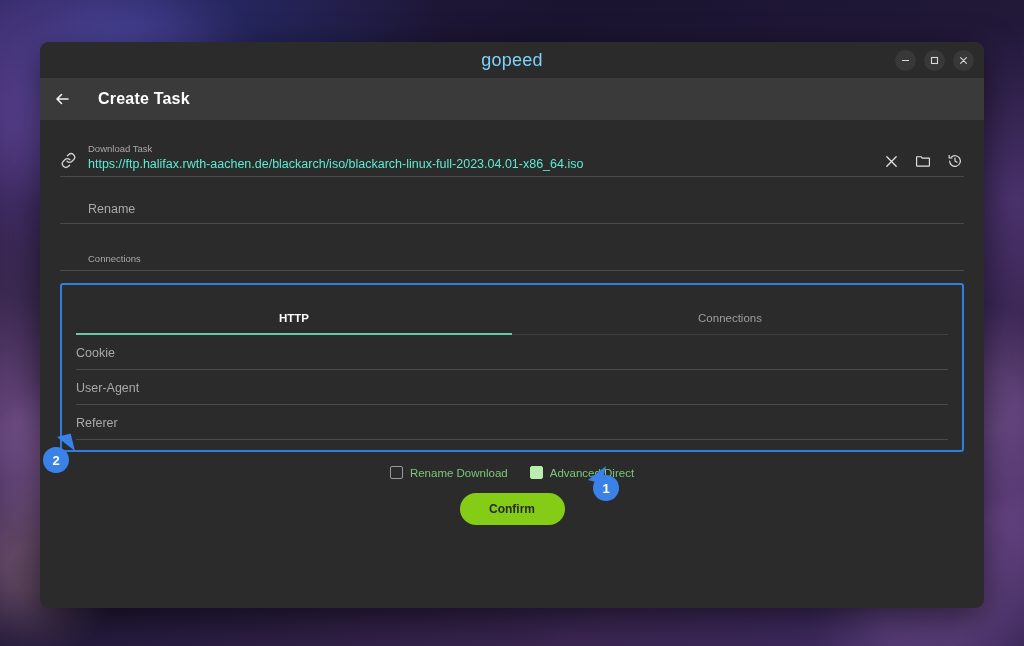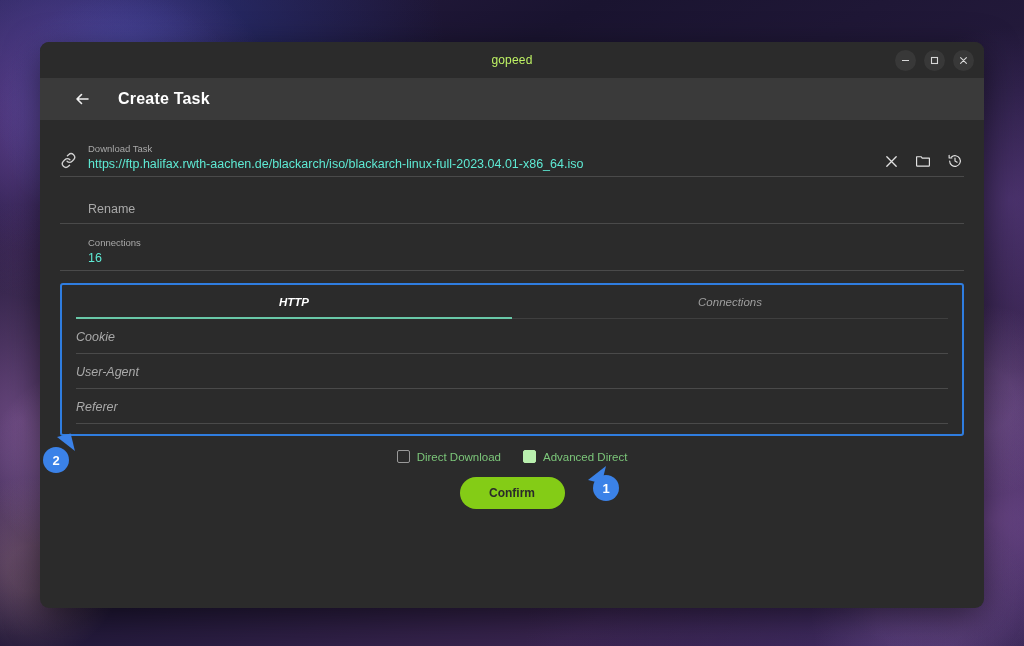--- a/index.html
+++ b/index.html
@@ -55,22 +55,22 @@
   
   #titlebar {
     position: relative;
     height: 36px;
     background: #2b2b2b;
     display: flex;
     align-items: center;
     justify-content: center;
   }
   #titlebar .title {
-    font-size: 12px;
-    color: #bef264;
+    font-size: 18px;
+    color: #7dd3fc;
     letter-spacing: .2px;
   }
   .wincontrols {
     position: absolute;
     right: 10px;
     top: 8px;
     display: flex;
     gap: 8px;
   }
   .wbtn {
@@ -86,21 +86,21 @@
     line-height: 1;
   }
   .wbtn svg { display:block; }
 
   
   #header {
     height: 42px;
     background: #3a3a3a;
     display: flex;
     align-items: center;
-    padding-left: 32px;
+    padding-left: 12px;
     gap: 24px;
   }
   #header .back {
     color: #f0f0f0;
     display: flex;
     align-items: center;
     width: 22px;
     height: 22px;
   }
   #header .page-title {
@@ -167,23 +167,22 @@
   #row-link { margin-top: 4px; }
   #row-rename { margin-top: 4px; }
   #row-conn { margin-top: 4px; }
   #row-dir { margin-top: 4px; }
 
   
   #advanced-panel {
     margin-top: 12px;
     border: 2px solid #2f7de0;
     border-radius: 3px;
-    padding: 0 14px 10px 14px;
-    position: relative;
-    font-style: italic;
+    padding: 16px 14px 10px 14px;
+    position: relative;
   }
   .tabs {
     display: flex;
     height: 34px;
     align-items: center;
   }
   .tab {
     flex: 1;
     text-align: center;
     font-size: 11.5px;
@@ -367,21 +366,20 @@
         <div class="leadicon"></div>
         <div class="field-col">
           <div class="fplaceholder">Rename</div>
         </div>
       </div>
 
       <div class="field-row" id="row-conn">
         <div class="leadicon"></div>
         <div class="field-col">
           <div class="flabel">Connections</div>
-          <div class="fvalue">16</div>
         </div>
       </div>
 
 
       <div id="advanced-panel">
         <div class="tabs">
           <div class="tab active">
             <span>HTTP</span>
           </div>
           <div class="tab">
@@ -397,21 +395,21 @@
           <span>User-Agent</span>
         </div>
         <div class="adv-field">
           <span>Referer</span>
         </div>
       </div>
 
       <div id="options-row">
         <div class="checkline">
           <span class="cbox"></span>
-          <span class="clabel">Direct Download</span>
+          <span class="clabel">Rename Download</span>
         </div>
         <div class="checkline">
           <span class="cbox checked"></span>
           <span class="clabel">Advanced Direct</span>
         </div>
       </div>
 
       <div id="confirm-wrap">
         <button id="confirm-button">Confirm</button>
       </div>

